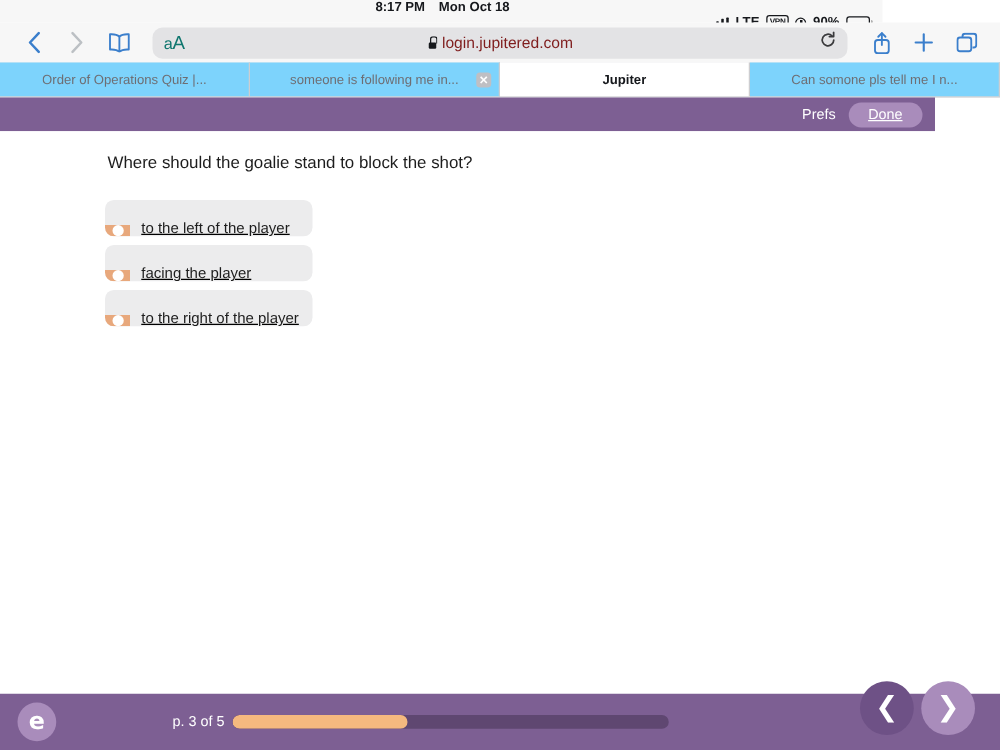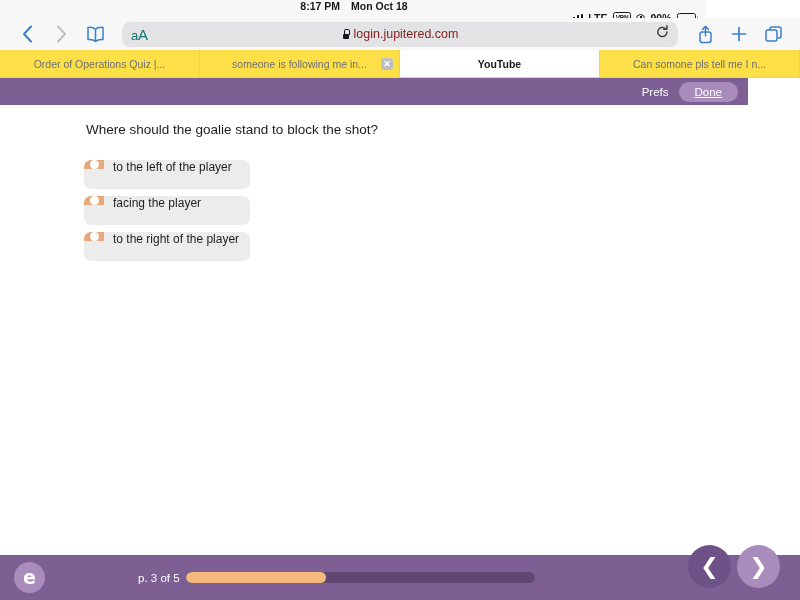--- a/index.html
+++ b/index.html
@@ -93,21 +93,21 @@
     position:absolute; left:0; top:50px; width:800px; height:28px;
     background:#e4e4e6; display:flex; align-items:stretch;
     border-bottom:1px solid #cfcfd2;
   }
   .tab {
     flex:1 1 0; min-width:0; position:relative;
     display:flex; align-items:center; justify-content:center;
     padding:0 8px; gap:6px;
     font-size:10.5px; color:#6e6e73;
     border-right:1px solid #cdcdd0;
-    background:#fde047;
+    background:#7dd3fc;
   }
   .tab .tab-title {
     white-space:nowrap; overflow:hidden; text-overflow:ellipsis;
     max-width:100%;
   }
   .tab.active { background:#ffffff; color:#16181c; font-weight:bold; }
   .tab-close {
     position:absolute; right:6px; top:50%; transform:translateY(-50%);
     width:12px; height:12px; border-radius:3px; background:#bfbfc3;
     color:#fff; font-size:9px; line-height:12px; text-align:center;
@@ -128,24 +128,25 @@
   }
 
   
   .content { position:absolute; left:0; top:105px; width:800px; bottom:45px; background:#fff; }
   .question {
     position:absolute; left:86px; top:17px;
     font-size:13.5px; color:#1d1d1d;
   }
   .choices { position:absolute; left:84px; top:55px; }
   .choice {
-    display:flex; align-items:flex-start;
+    display:flex; align-items:flex-end;
     width:166px; height:29px; margin-bottom:7px;
     border-radius:7px; overflow:hidden;
     background:#ececed;
+    text-decoration:underline;
   }
   .choice-mark {
     width:20px; background:#e8a87c;
     display:flex; align-items:center; justify-content:center;
     flex:0 0 20px;
   }
   .choice-dot { width:9px; height:9px; border-radius:50%; background:#fff; }
   .choice-label {
     flex:1; display:flex; align-items:center; padding-left:9px;
     font-size:12px; color:#1d1d1d; white-space:nowrap;
@@ -265,21 +266,21 @@
 
   <div class="tabbar" id="tabbar">
       <div class="tab">
         <span class="tab-title">Order of Operations Quiz |...</span>
       </div>
       <div class="tab">
         <span class="tab-title">someone is following me in...</span>
         <span class="tab-close">✕</span>
       </div>
       <div class="tab active">
-        <span class="tab-title">YouTube</span>
+        <span class="tab-title">Jupiter</span>
       </div>
       <div class="tab">
         <span class="tab-title">Can somone pls tell me I n...</span>
       </div>
     </div>
 
   <div class="jhead">
     <span class="prefs">Prefs</span>
     <span class="done">Done</span>
   </div>

